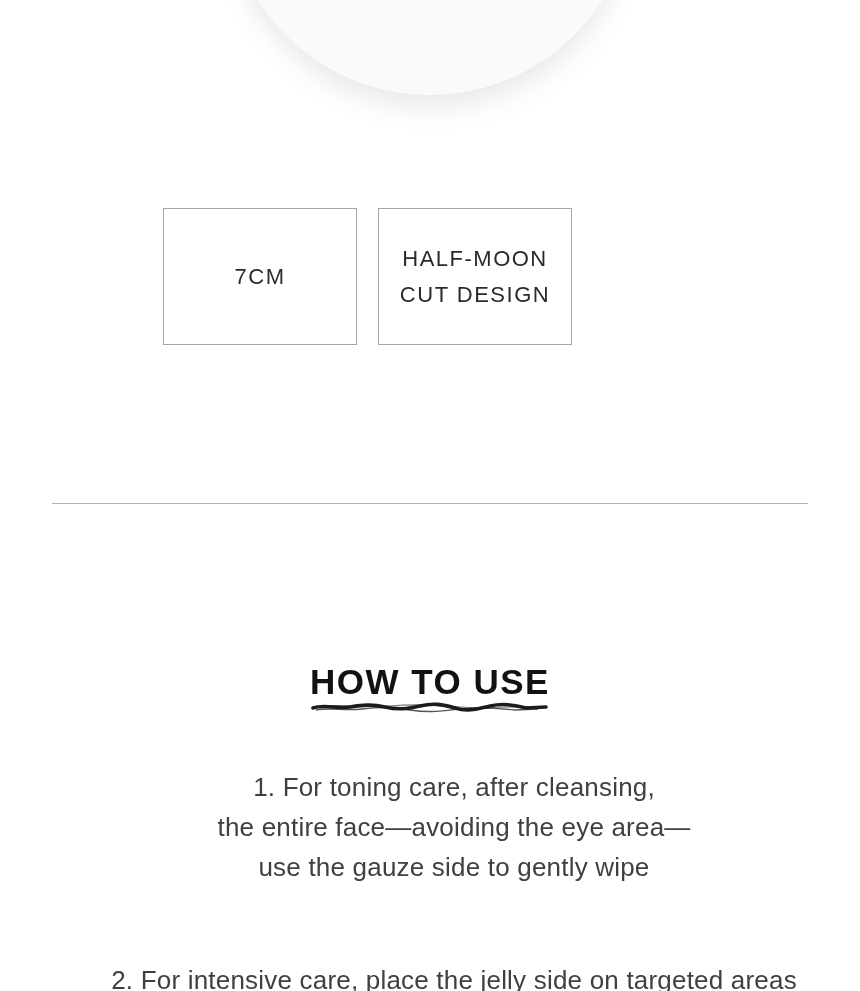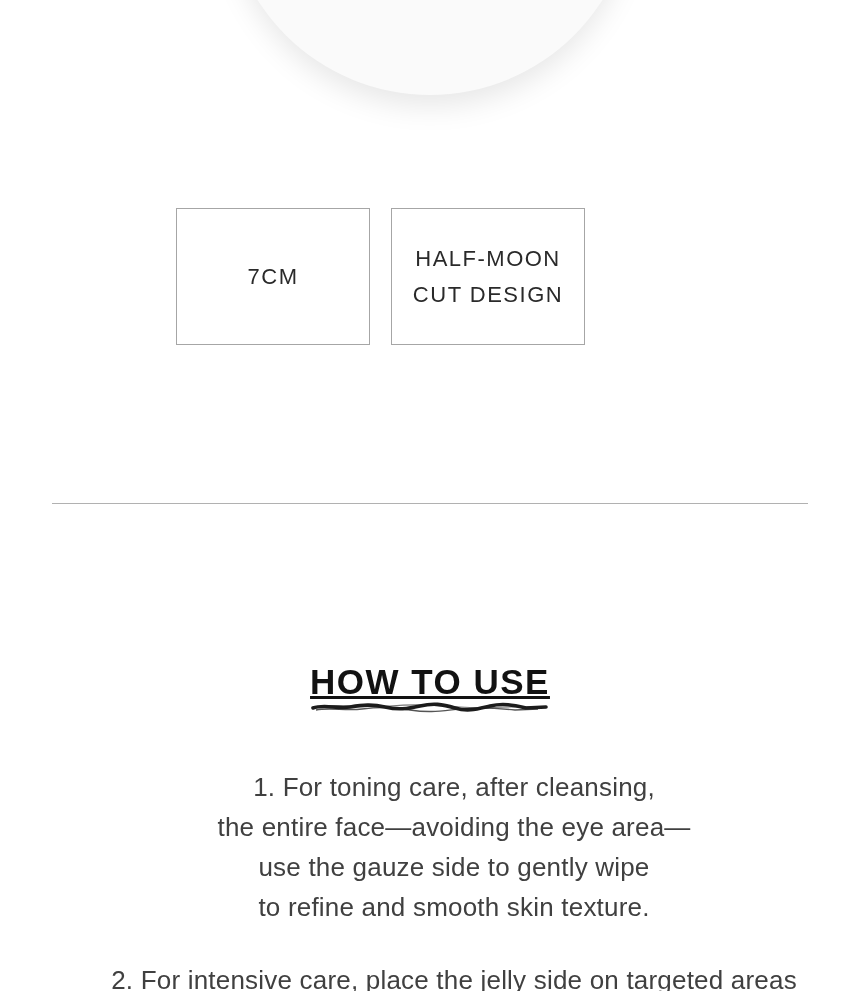--- a/index.html
+++ b/index.html
@@ -23,21 +23,21 @@
     height: 408px;
     border-radius: 50%;
     background: #fafafa;
     box-shadow: 0 14px 30px -4px rgba(0,0,0,0.10);
   }
 
   
   .features {
     position: absolute;
     top: 208px;
-    left: 132px;
+    left: 119px;
     display: flex;
     gap: 21px;
     padding-left: 44px;
   }
   .feature-box {
     box-sizing: border-box;
     width: 194px;
     height: 137px;
     border: 1px solid #a6a6a6;
     background: #ffffff;
@@ -72,21 +72,20 @@
     top: 664px;
     left: 0;
     width: 860px;
     margin: 0;
     text-align: center;
     font-size: 35px;
     line-height: 36px;
     font-weight: 800;
     letter-spacing: 1.5px;
     color: #121212;
-    text-decoration: underline;
   }
   .scribble {
     position: absolute;
     top: 700px;
     left: 50%;
     transform: translateX(-50%);
   }
 
   .step {
     position: absolute;
@@ -127,20 +126,19 @@
   <svg class="scribble" width="240" height="14" viewBox="0 0 240 14">
     <path d="M3 8 C 14 4, 27 9, 40 7 S 62 4, 75 7 S 97 9, 110 6 S 132 4, 145 8 S 167 9, 180 6 S 203 5, 216 8 L 236 7" fill="none" stroke="#1c1c1c" stroke-width="3.6" stroke-linecap="round"></path>
     <path d="M6 10 C 20 7, 35 11, 52 9 S 80 7, 100 10 S 130 11, 150 9 S 185 8, 205 10 L 228 9" fill="none" stroke="#1c1c1c" stroke-width="1.4" opacity="0.75"></path>
     <path d="M10 6 C 30 4, 55 8, 80 6 S 120 5, 150 7 S 195 6, 220 7" fill="none" stroke="#1c1c1c" stroke-width="1.1" opacity="0.6"></path>
   </svg>
 
   <p class="step step-1">
     <span class="step-line">1. For toning care, after cleansing,</span>
     <span class="step-line">the entire face—avoiding the eye area—</span>
     <span class="step-line">use the gauze side to gently wipe</span>
-    <span class="step-line">to refine and smooth skin texture.</span>
   </p>
 
   <p class="step step-2">
     <span class="step-line">2. For intensive care, place the jelly side on targeted areas</span>
   </p>
 
 </div>
 
 </body></html>

